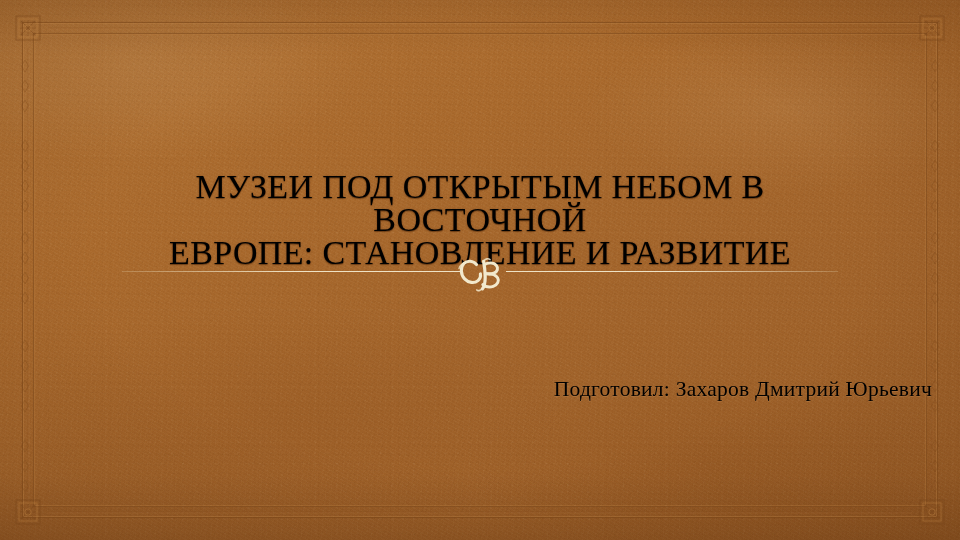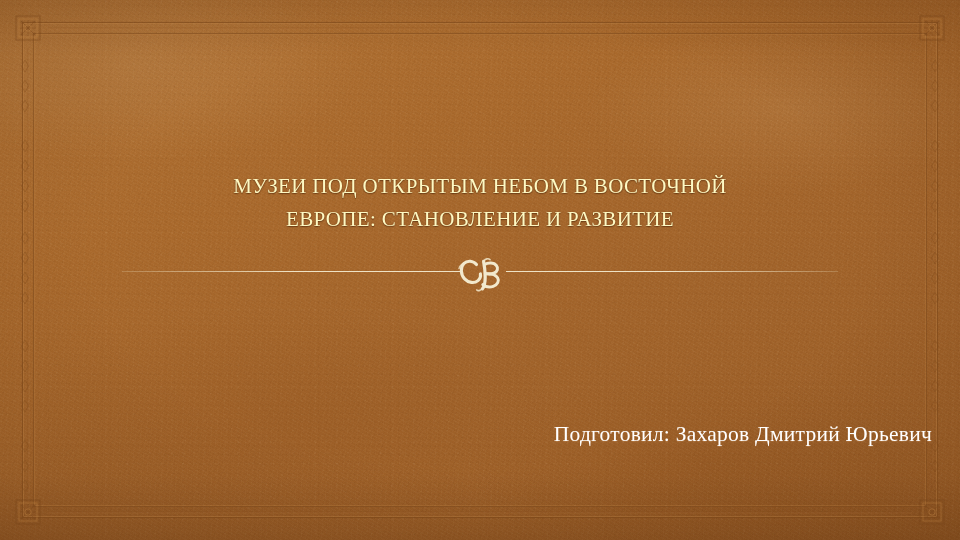--- a/index.html
+++ b/index.html
@@ -60,22 +60,22 @@
   .frame{ position:absolute; inset:0; pointer-events:none; }
   .frame svg{ display:block; width:960px; height:540px; }
 
   
   .title-block{
     position:absolute;
     left:112px; top:170px; width:736px;
     text-align:center;
   }
   .title{
-    color:#fef9c3;
-    font-size:21px;
+    color:#000000;
+    font-size:34px;
     line-height:33px;
     letter-spacing:.35px;
     font-weight:400;
     text-shadow:0 1px 1px rgba(70,32,6,.55), 0 0 2px rgba(72,34,8,.32);
     white-space:pre-line;
   }
 
   
   .orn-wrap{
     position:absolute;
@@ -93,27 +93,26 @@
   }
   .orn svg{ display:block; }
 
   
   .subtitle-block{
     position:absolute;
     left:300px; top:374px; width:632px;
     text-align:right;
   }
   .subtitle{
-    color:#ffffff;
+    color:#000000;
     font-size:21.5px;
     line-height:30px;
     letter-spacing:.25px;
     font-weight:400;
     text-shadow:0 1px 0 rgba(205,150,96,.30);
-    margin-top:45px;
   }
 </style>
 </head>
 <body>
 
 <div class="slide">
 
   <div class="tex"></div>
   <div class="grain"></div>
   <div class="vig"></div>

